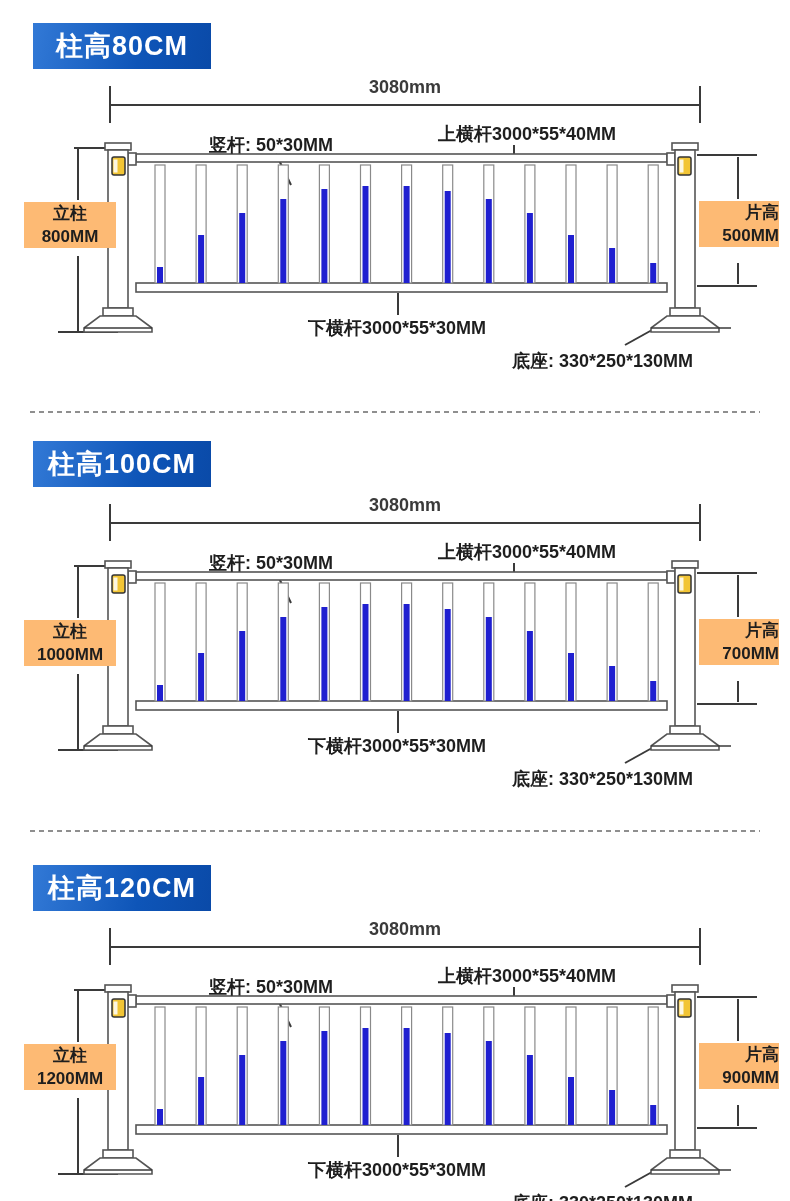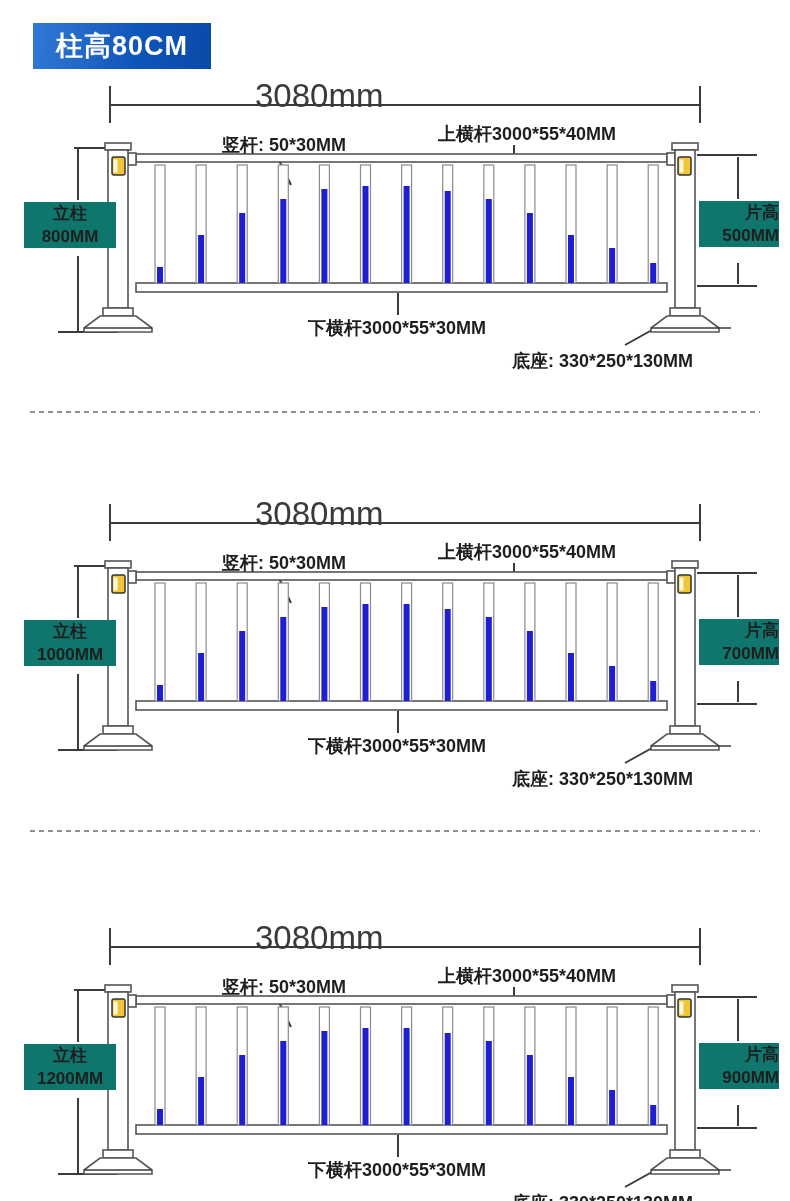--- a/index.html
+++ b/index.html
@@ -5,29 +5,29 @@
   html,body{margin:0;padding:0;background:#fff;}
   body{width:790px;height:1201px;position:relative;overflow:hidden;
        font-family:"Liberation Sans",sans-serif;}
   .sec{position:absolute;left:0;width:714px;height:350px;}
   .sec1{top:23px}.sec2{top:441px}.sec3{top:865px}
   .diagram{position:absolute;left:0;top:0;width:790px;height:350px;}
   .badge{position:absolute;left:33px;top:0;width:178px;height:46px;
          background:linear-gradient(100deg,var(--badge_light) 0%,var(--badge_dark) 60%,var(--badge_darker) 100%);
          color:#fff;font-size:27px;font-weight:bold;display:flex;align-items:center;justify-content:center;
          letter-spacing:1px;}
-  .dimw{position:absolute;left:255px;top:54px;width:300px;
-        font-size:33px;color:#3a3a3a;font-weight:400;}
+  .dimw{position:absolute;left:255px;top:54px;width:300px;text-align:center;
+        font-size:18px;color:#3a3a3a;font-weight:700;}
   .lbl{position:absolute;font-size:18px;font-weight:bold;color:#1e1e1e;white-space:nowrap;}
-  .lbl-shugan{left:222px;top:110px;}
+  .lbl-shugan{left:209px;top:110px;}
   .lbl-shang{left:430px;top:99px;margin-left:8px;}
   .lbl-xia{left:308px;top:293px;}
   .lbl-base{left:512px;top:326px;text-align:center;}
   .vlabel{position:absolute;font-size:17px;font-weight:bold;color:#1e1e1e;
-          text-align:center;line-height:23px;background:#0f766e;}
+          text-align:center;line-height:23px;background:#fdba74;}
   .lbl-post{left:24px;top:179px;width:92px;}
   .lbl-pian{left:699px;top:178px;width:80px;text-align:right;}
   .vlabel span{display:block;}
   .sep{position:absolute;left:30px;width:730px;height:2px;
        background:repeating-linear-gradient(90deg,#8f8f8f 0 5px,transparent 5px 9px);}
   .sep1{top:411px}.sep2{top:830px}
   svg line{stroke:#3a3a3a;stroke-width:2;}
   svg .thin{stroke-width:1.6;}
   svg .struct{fill:#fff;stroke:#555;stroke-width:1.6;}
 </style>
@@ -205,20 +205,21 @@
         <rect x="524.9000000000001" y="142" width="10" height="118" fill="#fff" stroke="#8a8a8a" stroke-width="1.2"></rect>
         <rect x="526.9000000000001" y="190" width="6" height="70" fill="#1f1fd0"></rect>
         <rect x="566" y="142" width="10" height="118" fill="#fff" stroke="#8a8a8a" stroke-width="1.2"></rect>
         <rect x="568" y="212" width="6" height="48" fill="#1f1fd0"></rect>
         <rect x="607.1" y="142" width="10" height="118" fill="#fff" stroke="#8a8a8a" stroke-width="1.2"></rect>
         <rect x="609.1" y="225" width="6" height="35" fill="#1f1fd0"></rect>
         <rect x="648.2" y="142" width="10" height="118" fill="#fff" stroke="#8a8a8a" stroke-width="1.2"></rect>
         <rect x="650.2" y="240" width="6" height="20" fill="#1f1fd0"></rect>
       </g>
   </svg>
+  <div class="badge">柱高100CM</div>
   <div class="dimw">3080mm</div>
   <div class="lbl lbl-shugan">竖杆: 50*30MM</div>
   <div class="lbl lbl-shang">上横杆3000*55*40MM</div>
   <div class="vlabel lbl-post">
     <span>立柱</span>
     <span>1000MM</span>
   </div>
   <div class="vlabel lbl-pian">
     <span>片高</span>
     <span>700MM</span>
@@ -302,20 +303,21 @@
         <rect x="524.9000000000001" y="142" width="10" height="118" fill="#fff" stroke="#8a8a8a" stroke-width="1.2"></rect>
         <rect x="526.9000000000001" y="190" width="6" height="70" fill="#1f1fd0"></rect>
         <rect x="566" y="142" width="10" height="118" fill="#fff" stroke="#8a8a8a" stroke-width="1.2"></rect>
         <rect x="568" y="212" width="6" height="48" fill="#1f1fd0"></rect>
         <rect x="607.1" y="142" width="10" height="118" fill="#fff" stroke="#8a8a8a" stroke-width="1.2"></rect>
         <rect x="609.1" y="225" width="6" height="35" fill="#1f1fd0"></rect>
         <rect x="648.2" y="142" width="10" height="118" fill="#fff" stroke="#8a8a8a" stroke-width="1.2"></rect>
         <rect x="650.2" y="240" width="6" height="20" fill="#1f1fd0"></rect>
       </g>
   </svg>
+  <div class="badge">柱高120CM</div>
   <div class="dimw">3080mm</div>
   <div class="lbl lbl-shugan">竖杆: 50*30MM</div>
   <div class="lbl lbl-shang">上横杆3000*55*40MM</div>
   <div class="vlabel lbl-post">
     <span>立柱</span>
     <span>1200MM</span>
   </div>
   <div class="vlabel lbl-pian">
     <span>片高</span>
     <span>900MM</span>

